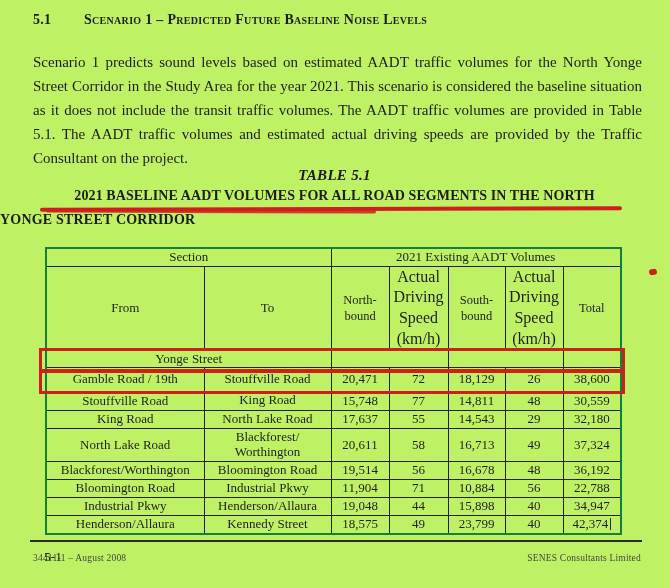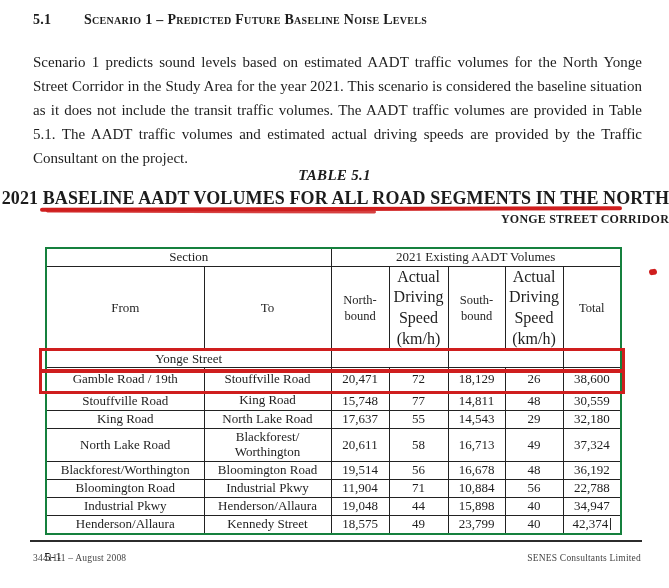--- a/index.html
+++ b/index.html
@@ -2,21 +2,21 @@
 <html style="--red: #cf1e1e; --ink: #1c1c1c;"><head>
 <meta charset="utf-8">
 <style>
   :root { --red: #cf1e1e; --ink: #1c1c1c; }
   * { margin: 0; padding: 0; box-sizing: border-box; }
   html,body { background: #e8e8e8; }
   .page {
     position: relative;
     width: 669px; height: 588px;
     margin: 0 auto;
-    background: #ffffff;
+    background: #bef264;
     font-family: "Liberation Serif", "DejaVu Serif", serif;
     color: var(--ink);
     overflow: hidden;
   }
   
   .sec-heading {
     position: absolute; top: 12px; left: 33px;
     font-weight: bold; font-size: 14px; letter-spacing: .2px;
     white-space: nowrap;
   }
@@ -28,26 +28,26 @@
     font-size: 15px; line-height: 24px; text-align: justify;
     color: #1d1d1d;
   }
   
   .tbl-caption {
     position: absolute; top: 167px; left: 0; width: 100%;
     text-align: center; font-weight: bold; font-size: 15px; letter-spacing: .3px; font-style: italic;
   }
   .tbl-title1 {
     position: absolute; top: 188px; left: 0; width: 100%;
-    text-align: right; font-weight: bold; font-size: 18px; letter-spacing: .1px;
+    text-align: center; font-weight: bold; font-size: 14px; letter-spacing: .1px;
     white-space: nowrap;
   }
   .tbl-title2 {
     position: absolute; top: 212px; left: 0; width: 100%;
-    text-align: right; font-weight: bold; font-size: 12px; letter-spacing: .2px;
+    text-align: left; font-weight: bold; font-size: 14px; letter-spacing: .2px;
   }
   
   .red-underline {
     position: absolute; top: 207px; left: 40px; width: 582px; height: 4px;
     background: var(--red); border-radius: 3px;
     transform: rotate(-0.15deg);
   }
   .red-underline-2 {
     position: absolute; top: 210px; left: 46px; width: 330px; height: 3px;
     background: var(--red); border-radius: 3px; opacity: .85;

